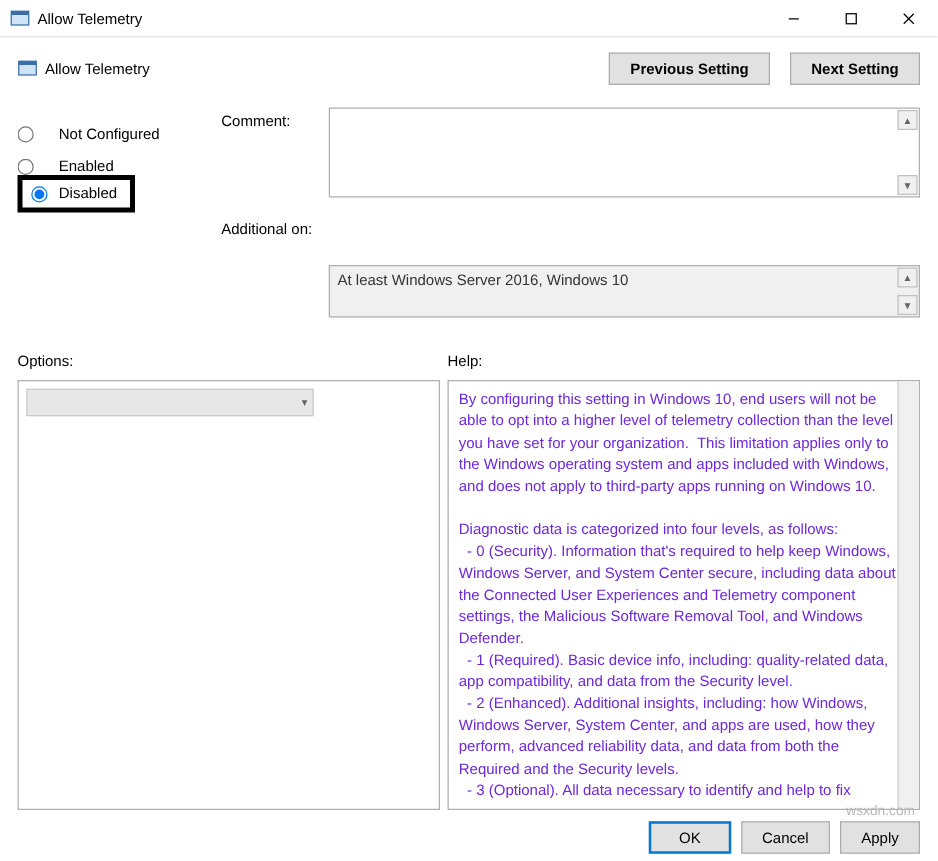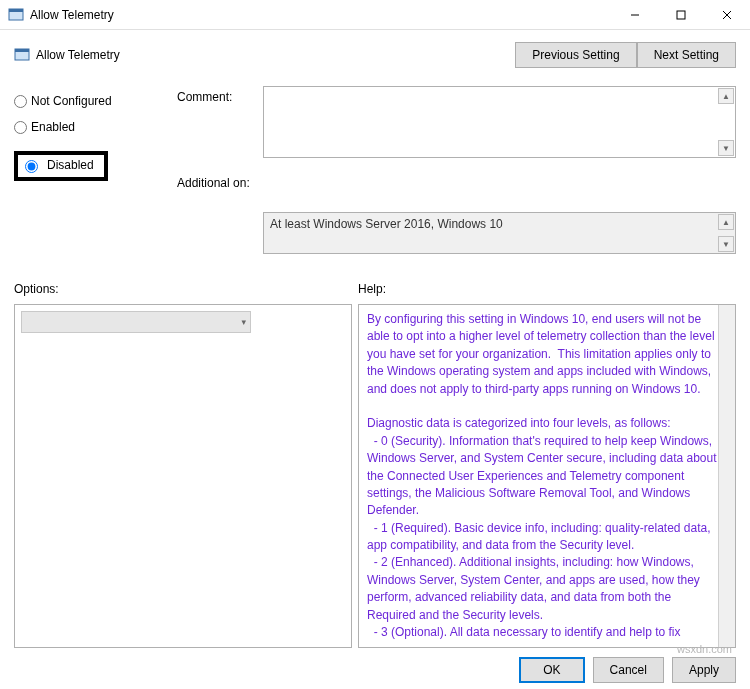--- a/index.html
+++ b/index.html
@@ -25,41 +25,41 @@
     width: 16px; height: 16px;
     margin-right: 6px;
     display:inline-block;
   }
   .titlebar .title { flex:1; font-size:12px; }
   .sysbtn { width:46px; height:30px; display:flex; align-items:center; justify-content:center; }
   .content { padding: 12px 14px 0 14px; }
   .header-row { display:flex; align-items:center; margin-bottom:18px; }
   .policy-icon { width:16px; height:16px; margin-right:6px; }
   .policy-title { font-size:12px; }
-  .nav-buttons { margin-left:auto; display:flex; gap:0; }
+  .nav-buttons { margin-left:auto; display:flex; gap:16px;font-weight:bold; }
   button.win {
     font: inherit;
     padding: 5px 16px;
     background: #e1e1e1;
     border: 1px solid #adadad;
     cursor: pointer;
   }
   button.primary { border:2px solid #0078d7; padding:4px 22px; background:#e1e1e1;}
   .config-area { display:flex; gap:18px; }
   .radios { width:145px; padding-top:2px; }
-  .radio-item { display:flex; align-items:center; height:26px; gap:4px; font-size:12px; }
+  .radio-item { display:flex; align-items:flex-end; height:26px; gap:20px; font-size:12px; }
   .radio-item input { margin:0; width:13px; height:13px; }
   .radio-disabled-wrap {
     border:4px solid #000;
     padding: 0 10px 2px 2px;
     display:inline-flex;
     align-items:center;
     gap:6px;
     height:30px;
-    margin-top:11px;
+    margin-top:0px;
   }
   .right-col { flex:1; }
   .field-row { display:flex; margin-bottom:14px; }
   .field-label { width:86px; padding-top:4px; font-size:12px; }
   .comment-box {
     flex:1; height:72px; border:1px solid #b0b0b0; background:#fff;
     position:relative;
   }
   .supported-box { flex:1; height:42px; border:1px solid #b0b0b0; background:#f0f0f0; padding:4px 18px 4px 6px; font-size:12px; color:#333; position:relative;margin-top:40px;}
   .scroll-stub-up,.scroll-stub-down{

